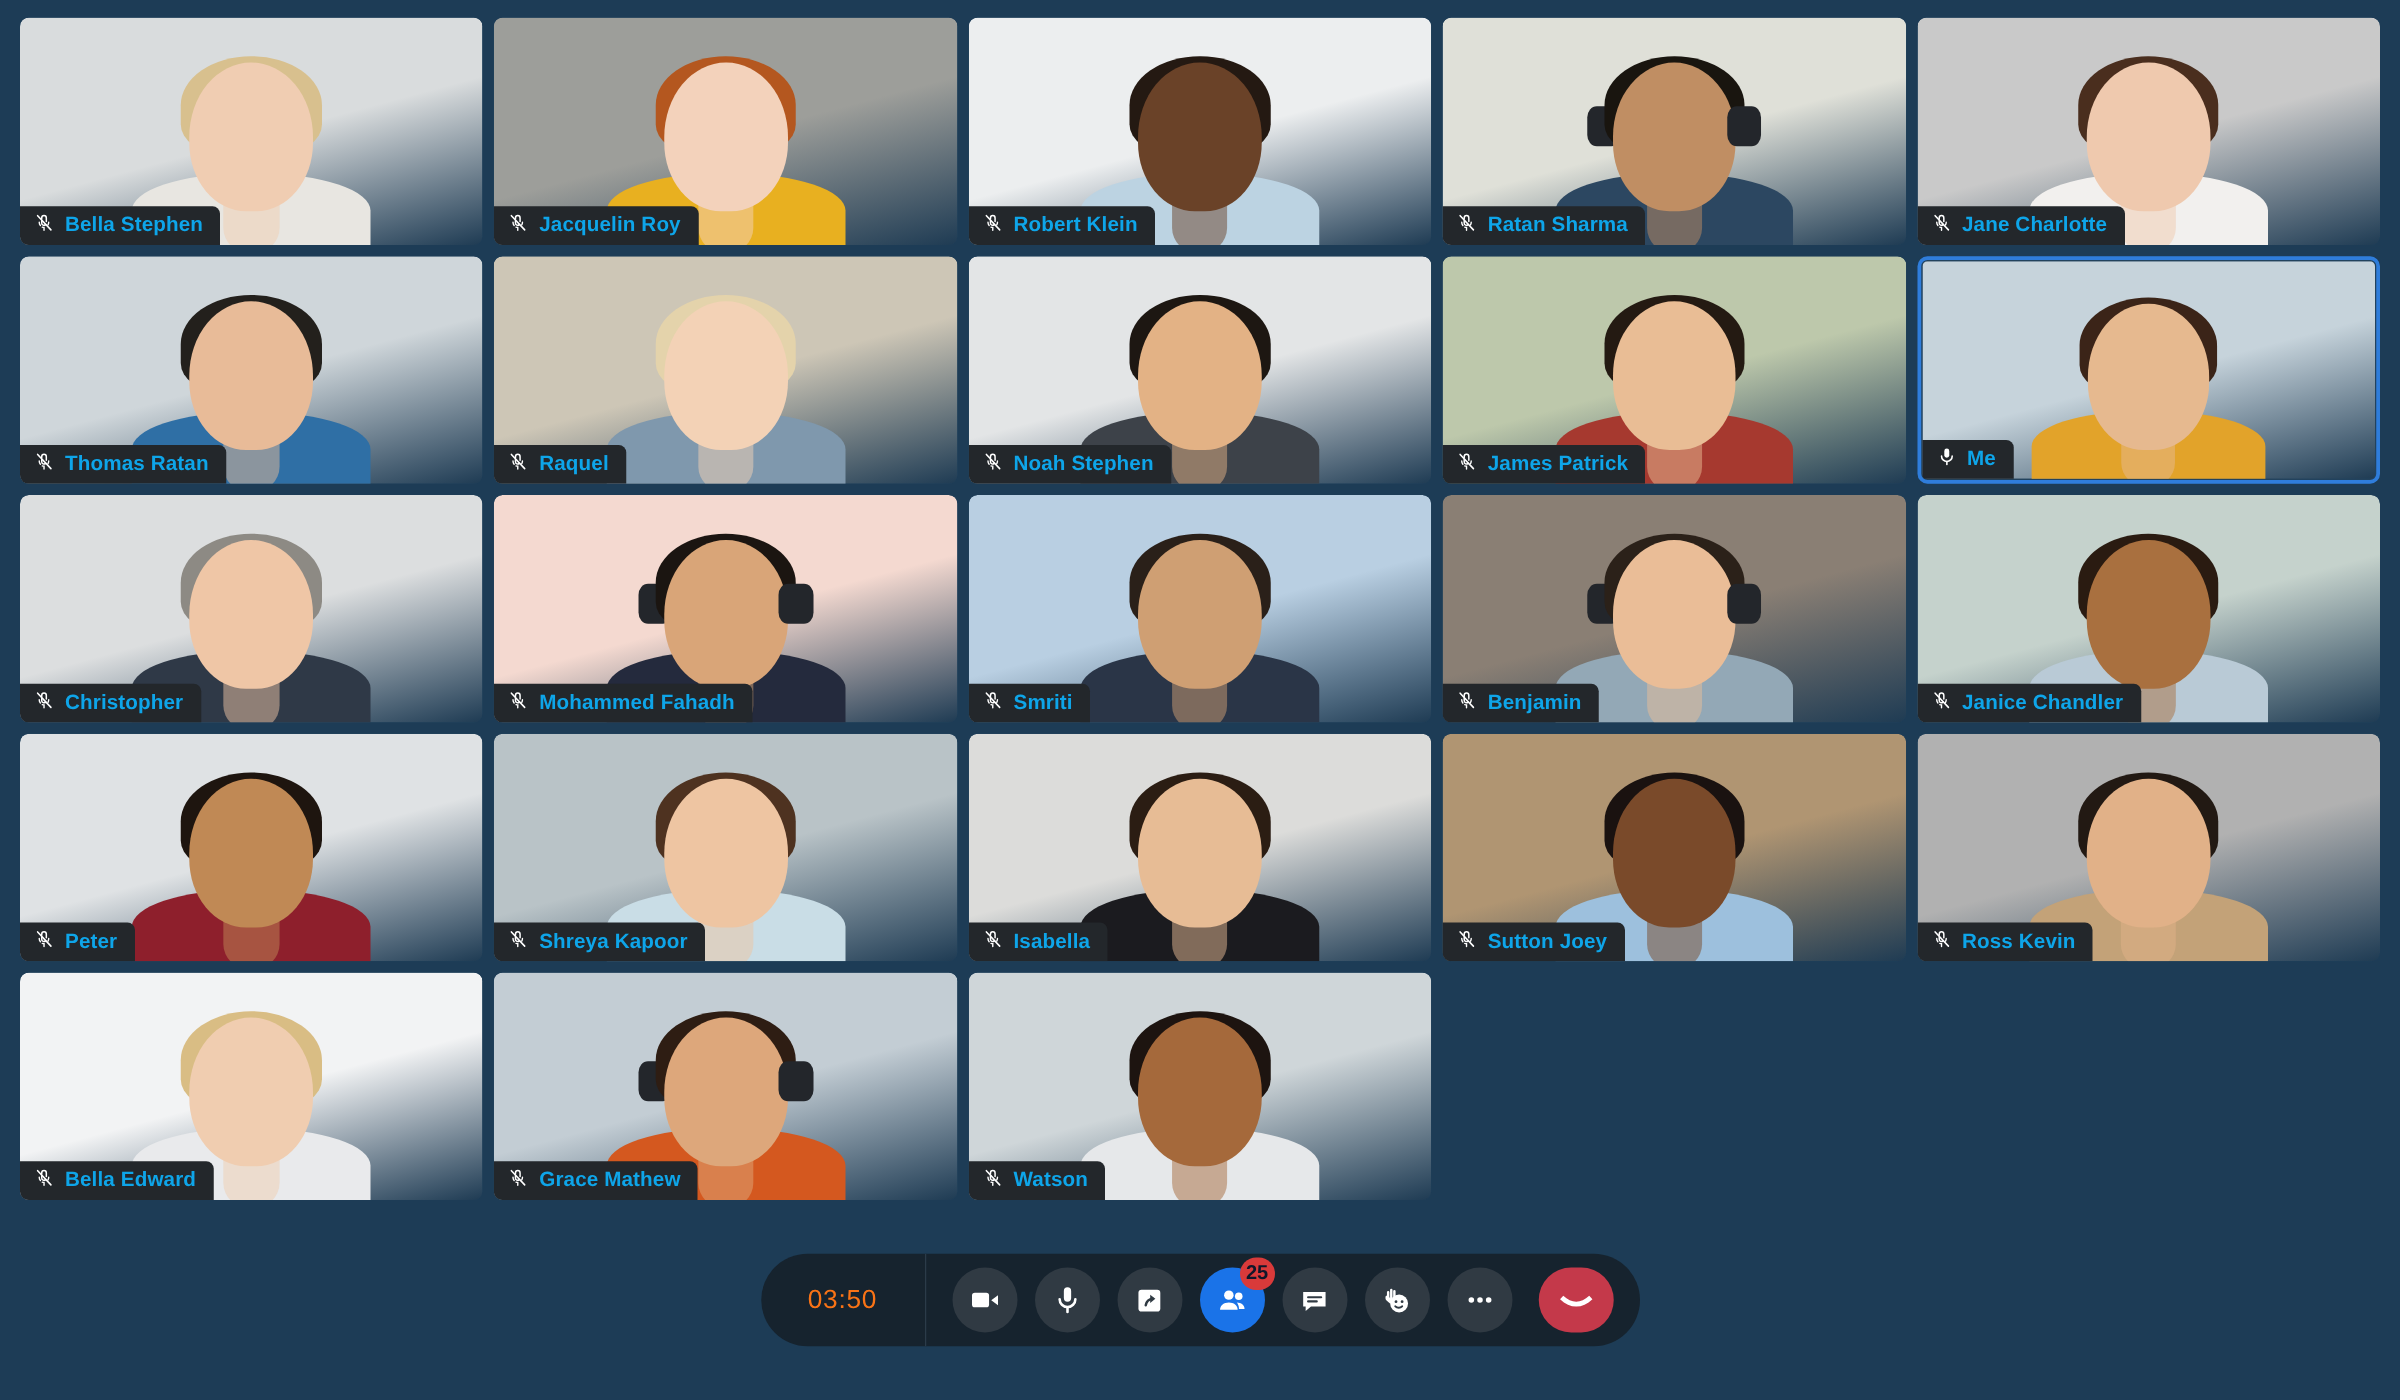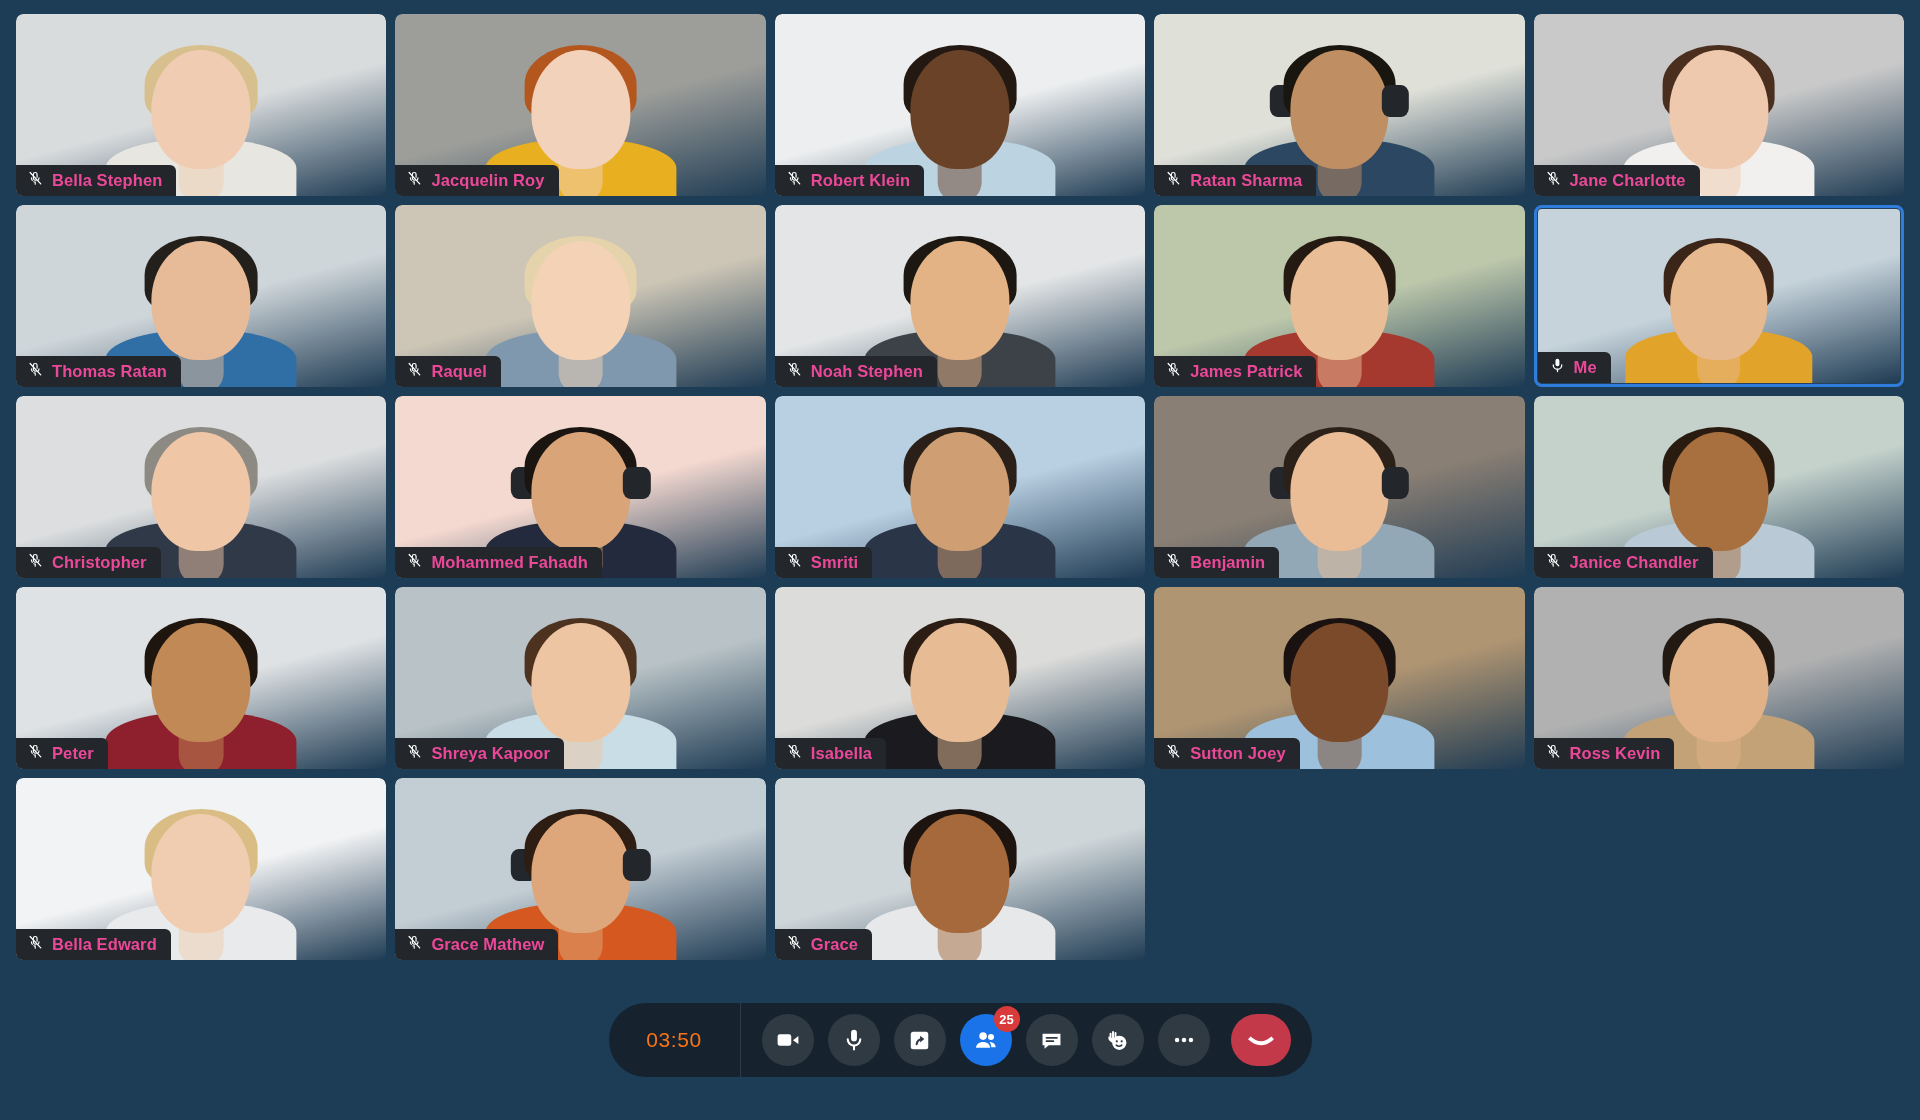--- a/index.html
+++ b/index.html
@@ -128,21 +128,21 @@
     border-radius: 0 6px 0 6px;
     max-width: 92%;
   }
   .tile.self .nameplate {
     left: 4px;
     bottom: 4px;
     border-radius: 0 6px 0 3px;
     justify-content: flex-end;
   }
   .nameplate .nm {
-    color: #ec4899;
+    color: #0ea5e9;
     font-size: 16.5px;
     font-weight: 600;
     white-space: nowrap;
     letter-spacing: .1px;
   }
   .mic-icon { flex: 0 0 auto; display: block; }
 
   
   #control-area {
     flex: 1 1 auto;
@@ -199,22 +199,22 @@
 
   .badge {
     position: absolute;
     top: -8px;
     right: -8px;
     min-width: 26px;
     height: 26px;
     padding: 0 5px;
     border-radius: 13px;
     background: #d93a3a;
-    color: #ffffff;
-    font-size: 13px;
+    color: #0f172a;
+    font-size: 16px;
     font-weight: 700;
     display: flex;
     align-items: center;
     justify-content: center;
     line-height: 1;
   }
 </style>
 </head>
 <body>
 
@@ -690,21 +690,21 @@
         </div>
       </div>
       <div class="nameplate">
         <span class="mic-icon"><svg xmlns="http://www.w3.org/2000/svg" width="17" height="17" viewBox="0 0 24 24" fill="none">
             <path d="M14.2 10.1V6.1a2.6 2.6 0 0 0-5.2 0v1.2" stroke="#ffffff" stroke-width="1.7" stroke-linecap="round"></path>
          <path d="M9 9.2v2.6a2.6 2.6 0 0 0 4.4 1.9" stroke="#ffffff" stroke-width="1.7" stroke-linecap="round"></path>
          <path d="M6.2 11.1a5.4 5.4 0 0 0 1.3 3.6M16.9 11.1a5.4 5.4 0 0 1-.8 2.9" stroke="#ffffff" stroke-width="1.6" stroke-linecap="round"></path>
          <path d="M9.6 16.6a5.3 5.3 0 0 0 2 .4v3" stroke="#ffffff" stroke-width="1.6" stroke-linecap="round"></path>
          <path d="M4.4 3.6 19.4 19.6" stroke="#ffffff" stroke-width="1.8" stroke-linecap="round"></path>
           </svg></span>
-        <span class="nm">Grace</span>
+        <span class="nm">Watson</span>
       </div>
     </div>
   </div>
 
 <div id="control-area">
   <div id="control-bar">
     <div id="timer">03:50</div>
     <div id="control-buttons" style="display:flex;align-items:center;">
         <button class="ctrl" title="Camera">
           <span style="display: flex;">

